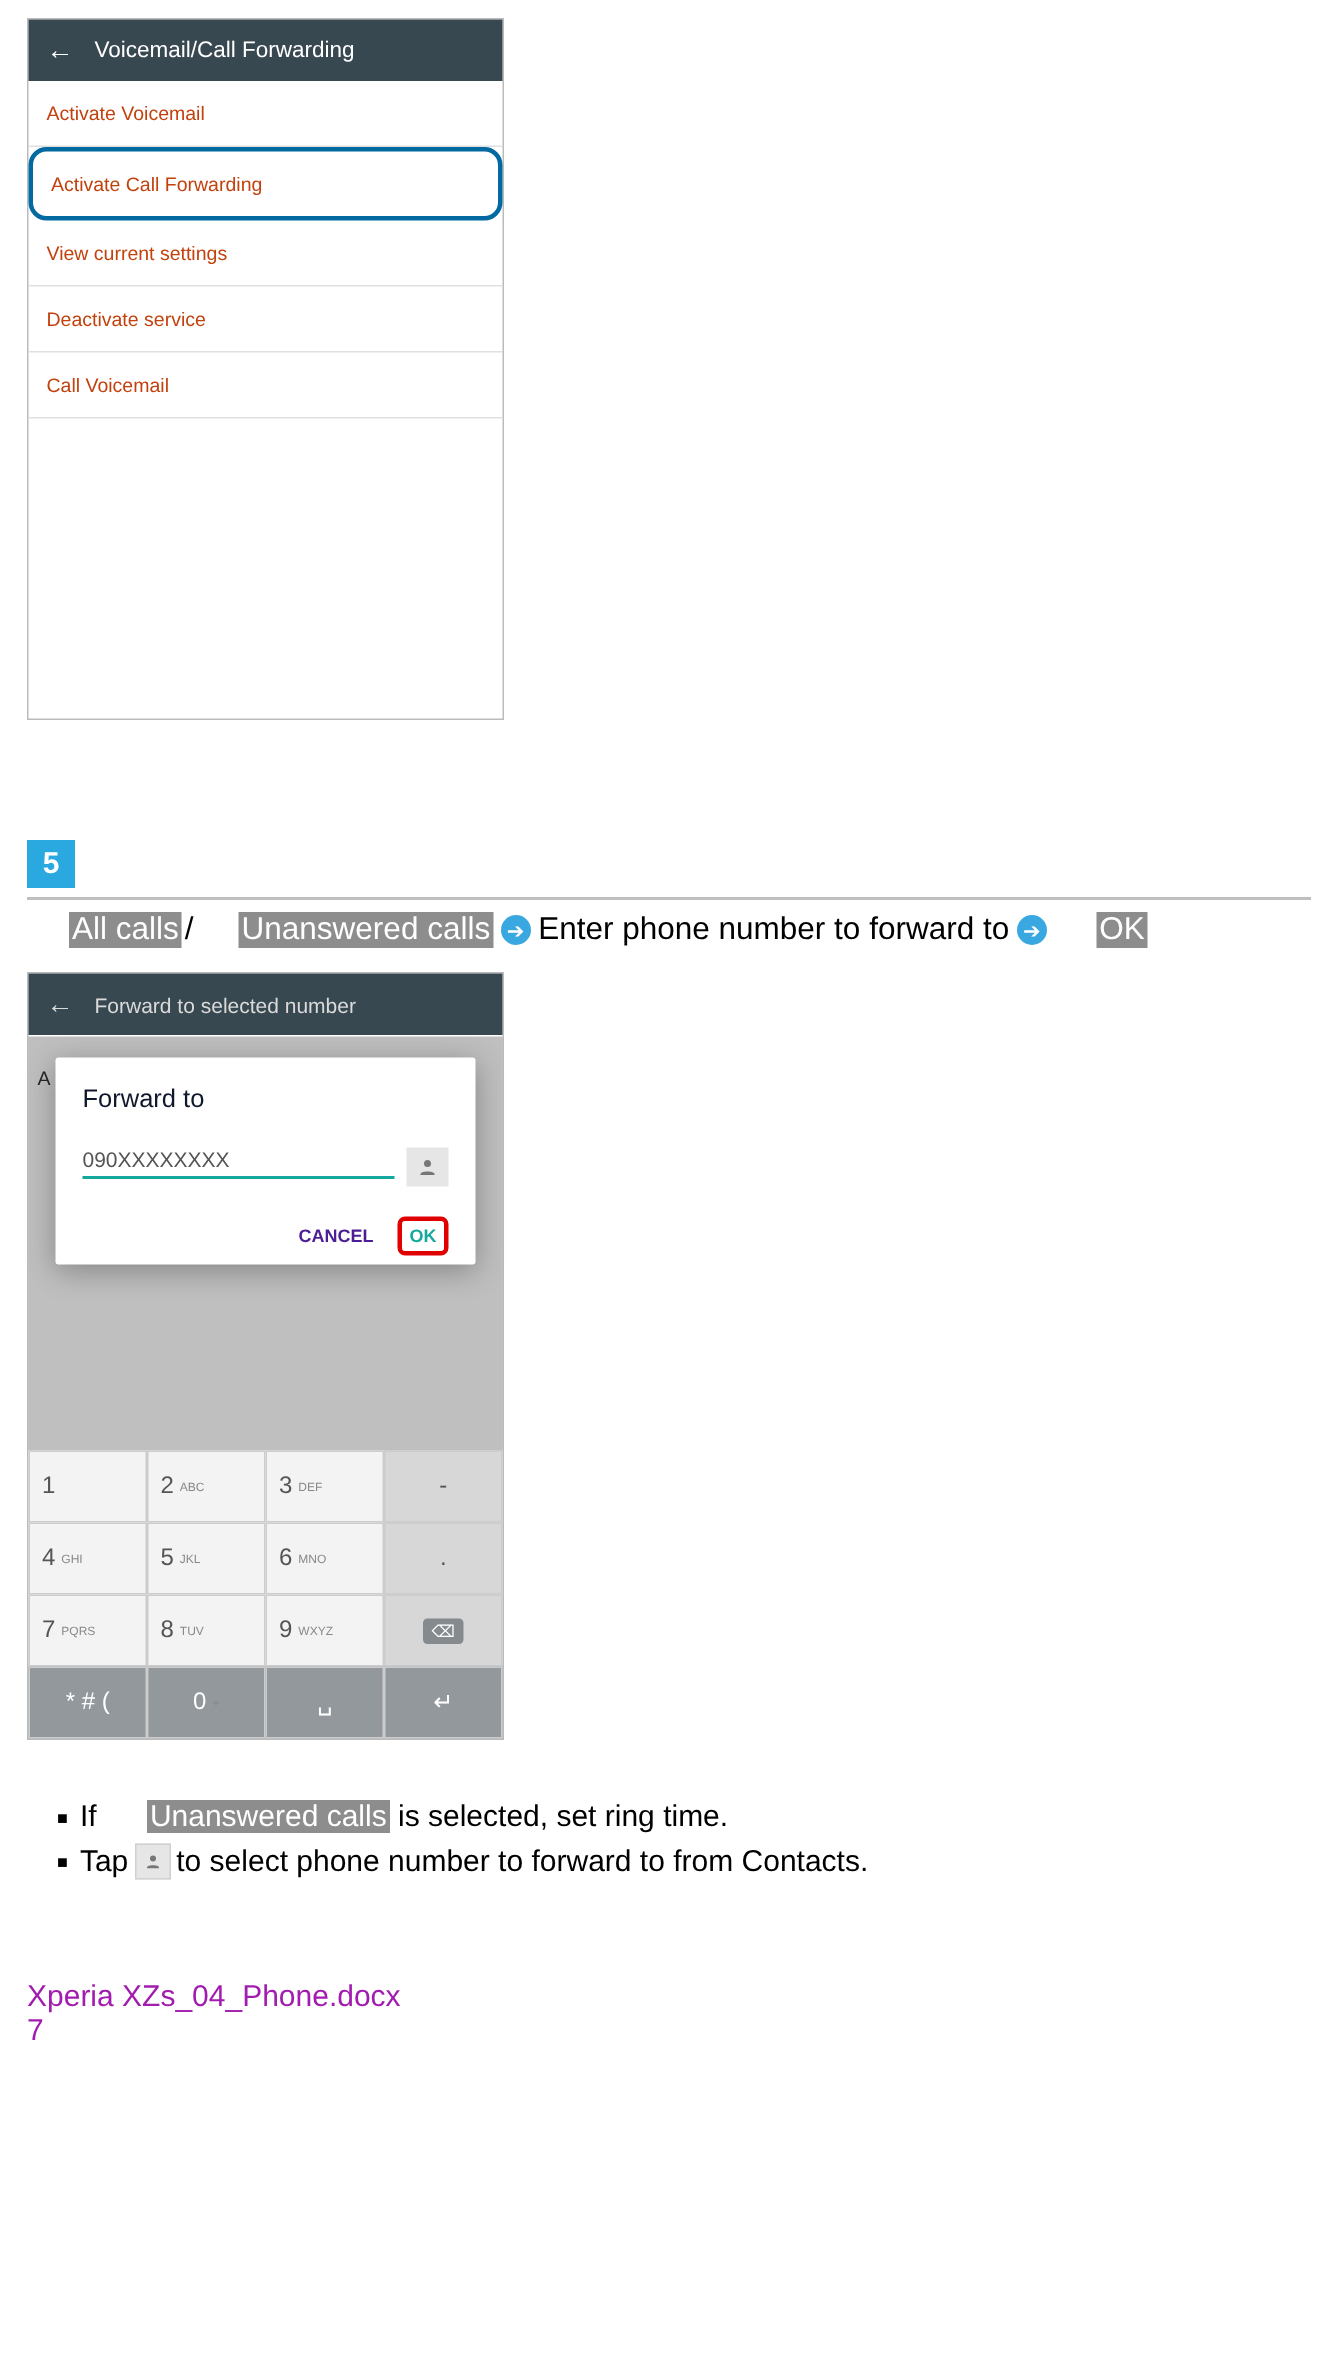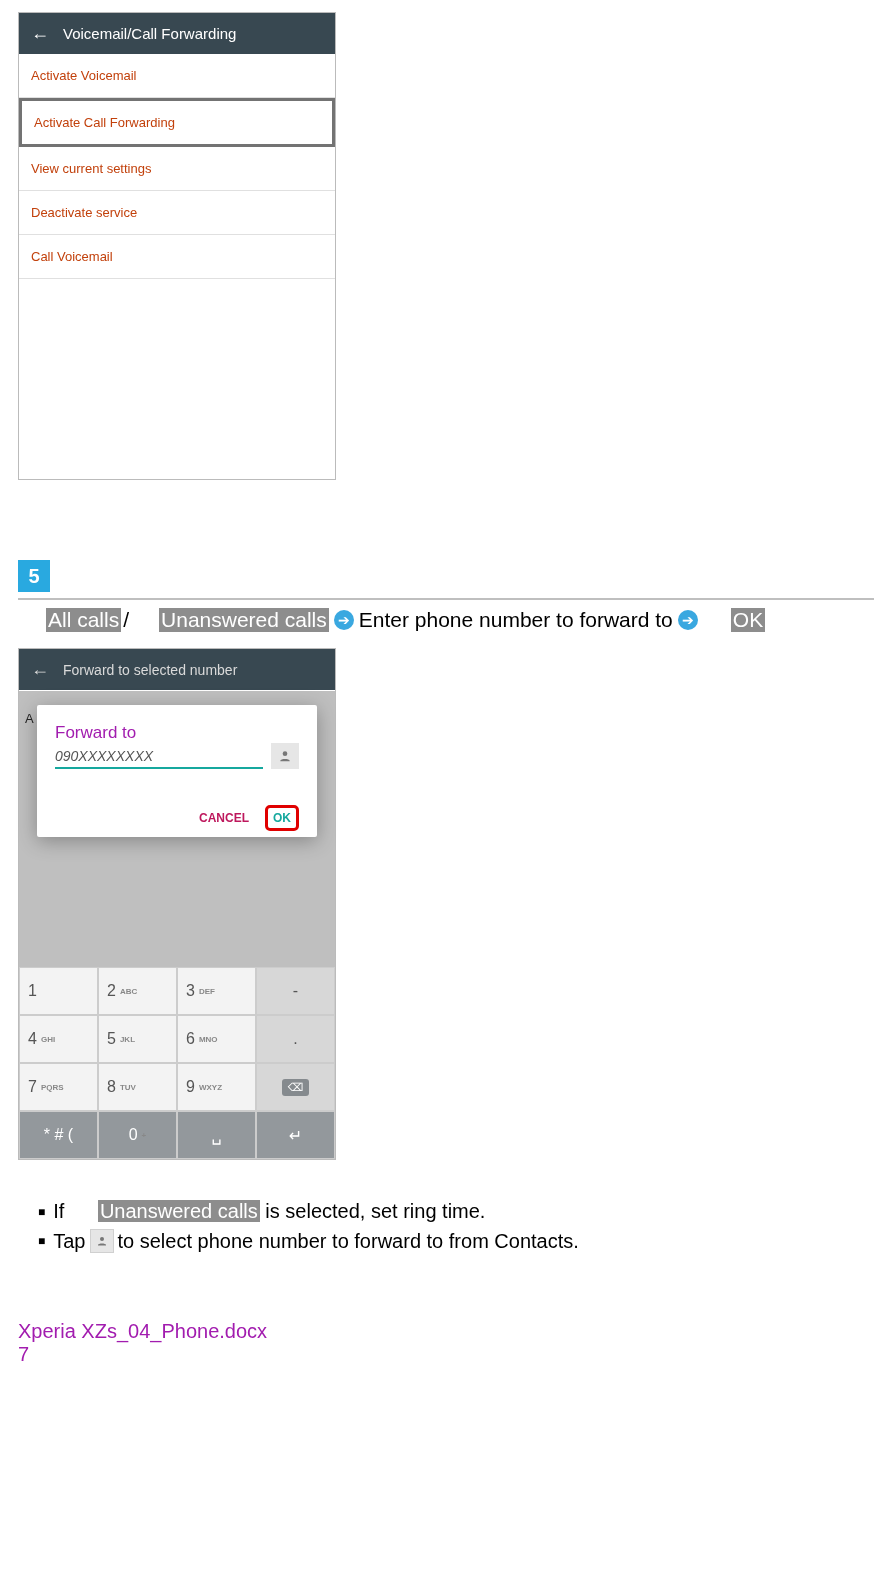--- a/index.html
+++ b/index.html
@@ -32,22 +32,22 @@
     font-size: 18px;
     margin-right: 14px;
   }
   .s1-item {
     padding: 14px 12px;
     border-bottom: 1px solid #e0e0e0;
     font-size: 13px;
     color: #c2410c;
   }
   .s1-item.highlighted {
-    border: 3px solid #737373;
-    border-radius: 0;
+    border: 3px solid #0369a1;
+    border-radius: 12px;
     margin: 0;
   }
   .s1-blank {
     height: 200px;
   }
   
   .step-badge {
     display: inline-flex;
     align-items: center;
     justify-content: center;
@@ -119,28 +119,28 @@
     top: 56px;
     left: 18px;
     right: 18px;
     background: #fff;
     border-radius: 2px;
     box-shadow: 0 4px 20px rgba(0,0,0,0.3);
     padding: 18px 18px 6px 18px;
   }
   .s2-title {
     font-size: 17px;
-    color: #a21caf;
+    color: #0f172a;
+    margin-bottom: 22px;
   }
   .s2-inputrow {
     display: flex;
-    align-items: flex-end;
+    align-items: flex-start;
     gap: 8px;
-    margin-bottom: 36px;
-    font-style: italic;
+    margin-bottom: 20px;
   }
   .s2-input {
     flex: 1;
     border: none;
     border-bottom: 2px solid #15a89e;
     font-size: 14px;
     color: #555;
     padding-bottom: 3px;
   }
   .s2-contact {
@@ -153,21 +153,21 @@
     color: #777;
     font-size: 14px;
   }
   .s2-actions {
     display: flex;
     justify-content: flex-end;
     gap: 10px;
     font-size: 12px;
     font-weight: bold;
   }
-  .s2-cancel { color: #be185d; padding: 6px 6px; }
+  .s2-cancel { color: #4c1d95; padding: 6px 6px; }
   .s2-ok {
     color: #15a89e;
     border: 3px solid #e00000;
     border-radius: 5px;
     padding: 3px 5px;
   }
   .s2-side-A {
     position: absolute;
     top: 62px;
     left: 6px;
@@ -187,21 +187,21 @@
     background: #f3f3f3;
     border: 1px solid #ccc;
     display: flex;
     align-items: center;
     justify-content: flex-start;
     font-size: 16px;
     color: #555;
     padding-left: 8px;
     gap: 4px;
   }
-  .key.small-label span.sub { font-size: 8px; color: #888; font-weight: bold; }
+  .key.small-label span.sub { font-size: 8px; color: #888; }
   .key.dark { background: #d7d7d7; }
   .key.darker { background: #93989c; color: #fff; }
   .key.center-content { justify-content:center; padding-left:0; }
   .backspace {
     background: #858a8e;
     color:#fff;
     border-radius:3px;
     padding:2px 6px;
     font-size:11px;
   }

